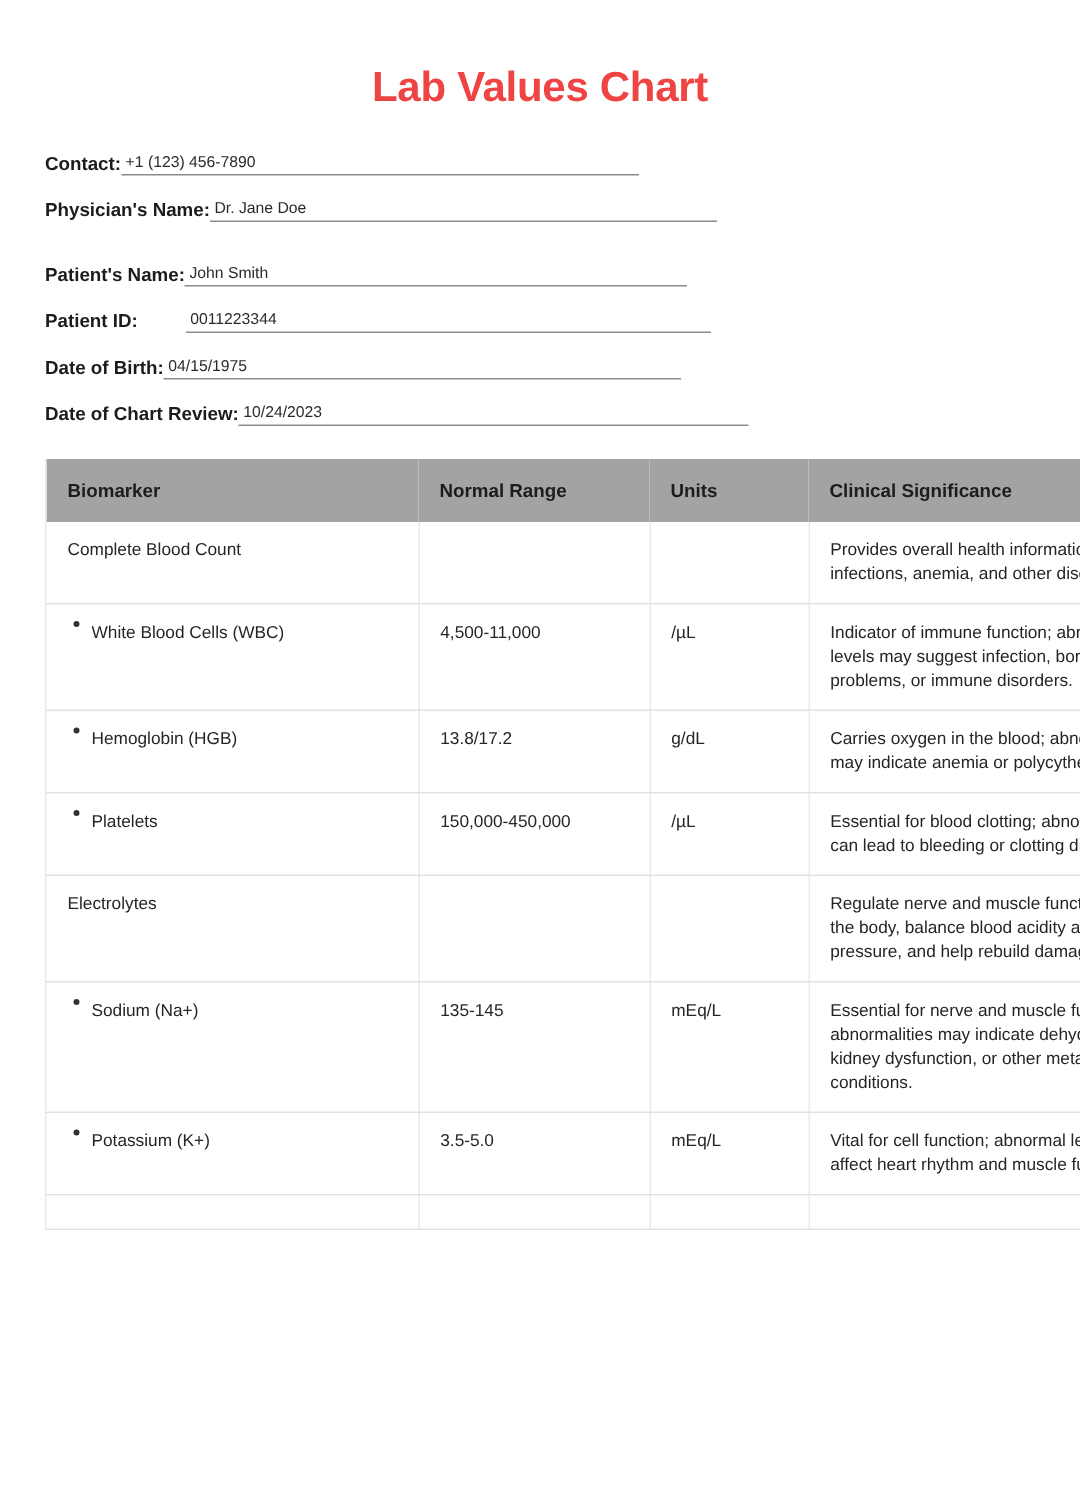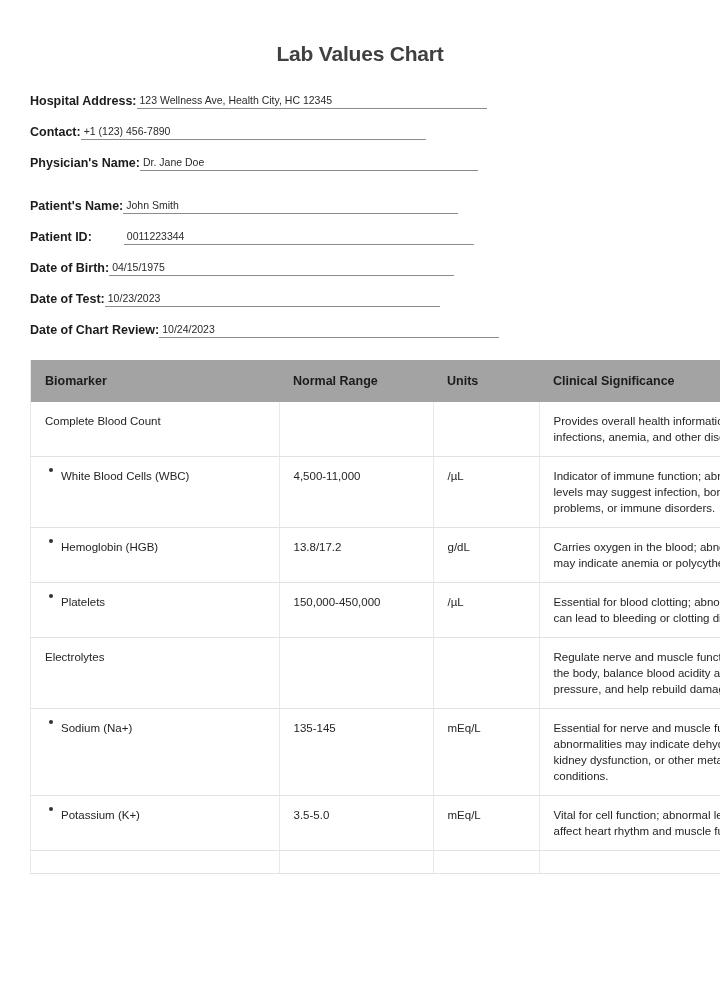--- a/index.html
+++ b/index.html
@@ -16,24 +16,24 @@
   }
   .page {
     position: relative;
     width: 720px;
     height: 996px;
     box-sizing: border-box;
     padding: 34px 30px 0 30px;
   }
   .doc-title {
     text-align: center;
-    font-size: 21px;
+    font-size: 28px;
     font-weight: bold;
     letter-spacing: -0.2px;
-    color: #404040;
+    color: #ef4444;
     margin: 8px 0 26px 0;
   }
   .fields {
     margin: 0 0 0 0;
   }
   .field-row {
     display: flex;
     align-items: flex-end;
     margin-bottom: 14px;
   }
@@ -124,26 +124,20 @@
 </style>
 </head>
 <body>
 
 <div class="page">
 
   <div class="doc-title">Lab Values Chart</div>
 
   <div class="fields">
 
-    <div class="field-row w1">
-      <span class="field-label">Hospital Address:</span>
-      <span class="field-value-wrap">
-        <span class="field-value">123 Wellness Ave, Health City, HC 12345</span>
-      </span>
-    </div>
 
     <div class="field-row w2">
       <span class="field-label">Contact:</span>
       <span class="field-value-wrap">
         <span class="field-value">+1 (123) 456-7890</span>
       </span>
     </div>
 
     <div class="field-row w3">
       <span class="field-label">Physician's Name:</span>
@@ -166,26 +160,20 @@
       </span>
     </div>
 
     <div class="field-row w6">
       <span class="field-label">Date of Birth:</span>
       <span class="field-value-wrap">
         <span class="field-value">04/15/1975</span>
       </span>
     </div>
 
-    <div class="field-row w7">
-      <span class="field-label">Date of Test:</span>
-      <span class="field-value-wrap">
-        <span class="field-value">10/23/2023</span>
-      </span>
-    </div>
 
     <div class="field-row w8">
       <span class="field-label">Date of Chart Review:</span>
       <span class="field-value-wrap">
         <span class="field-value">10/24/2023</span>
       </span>
     </div>
 
   </div>
 

